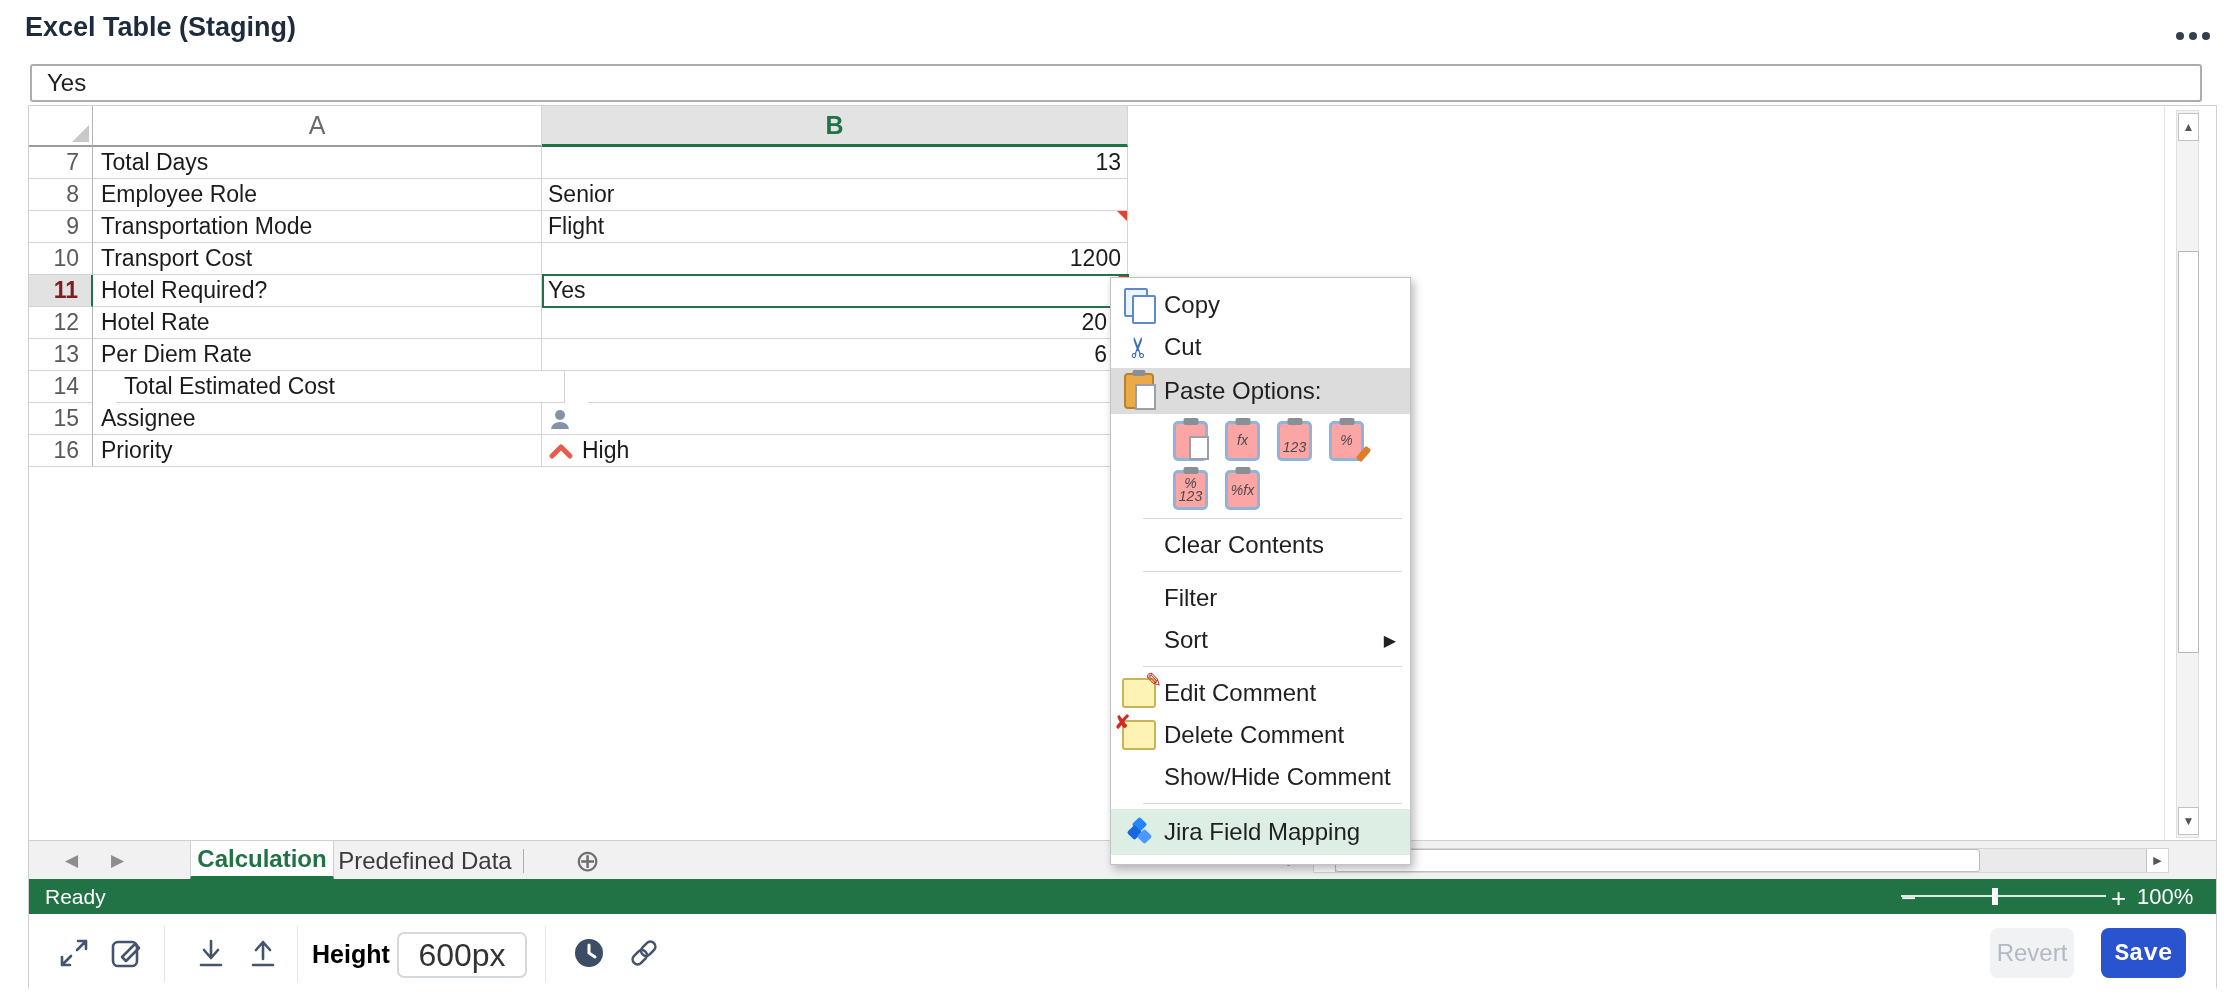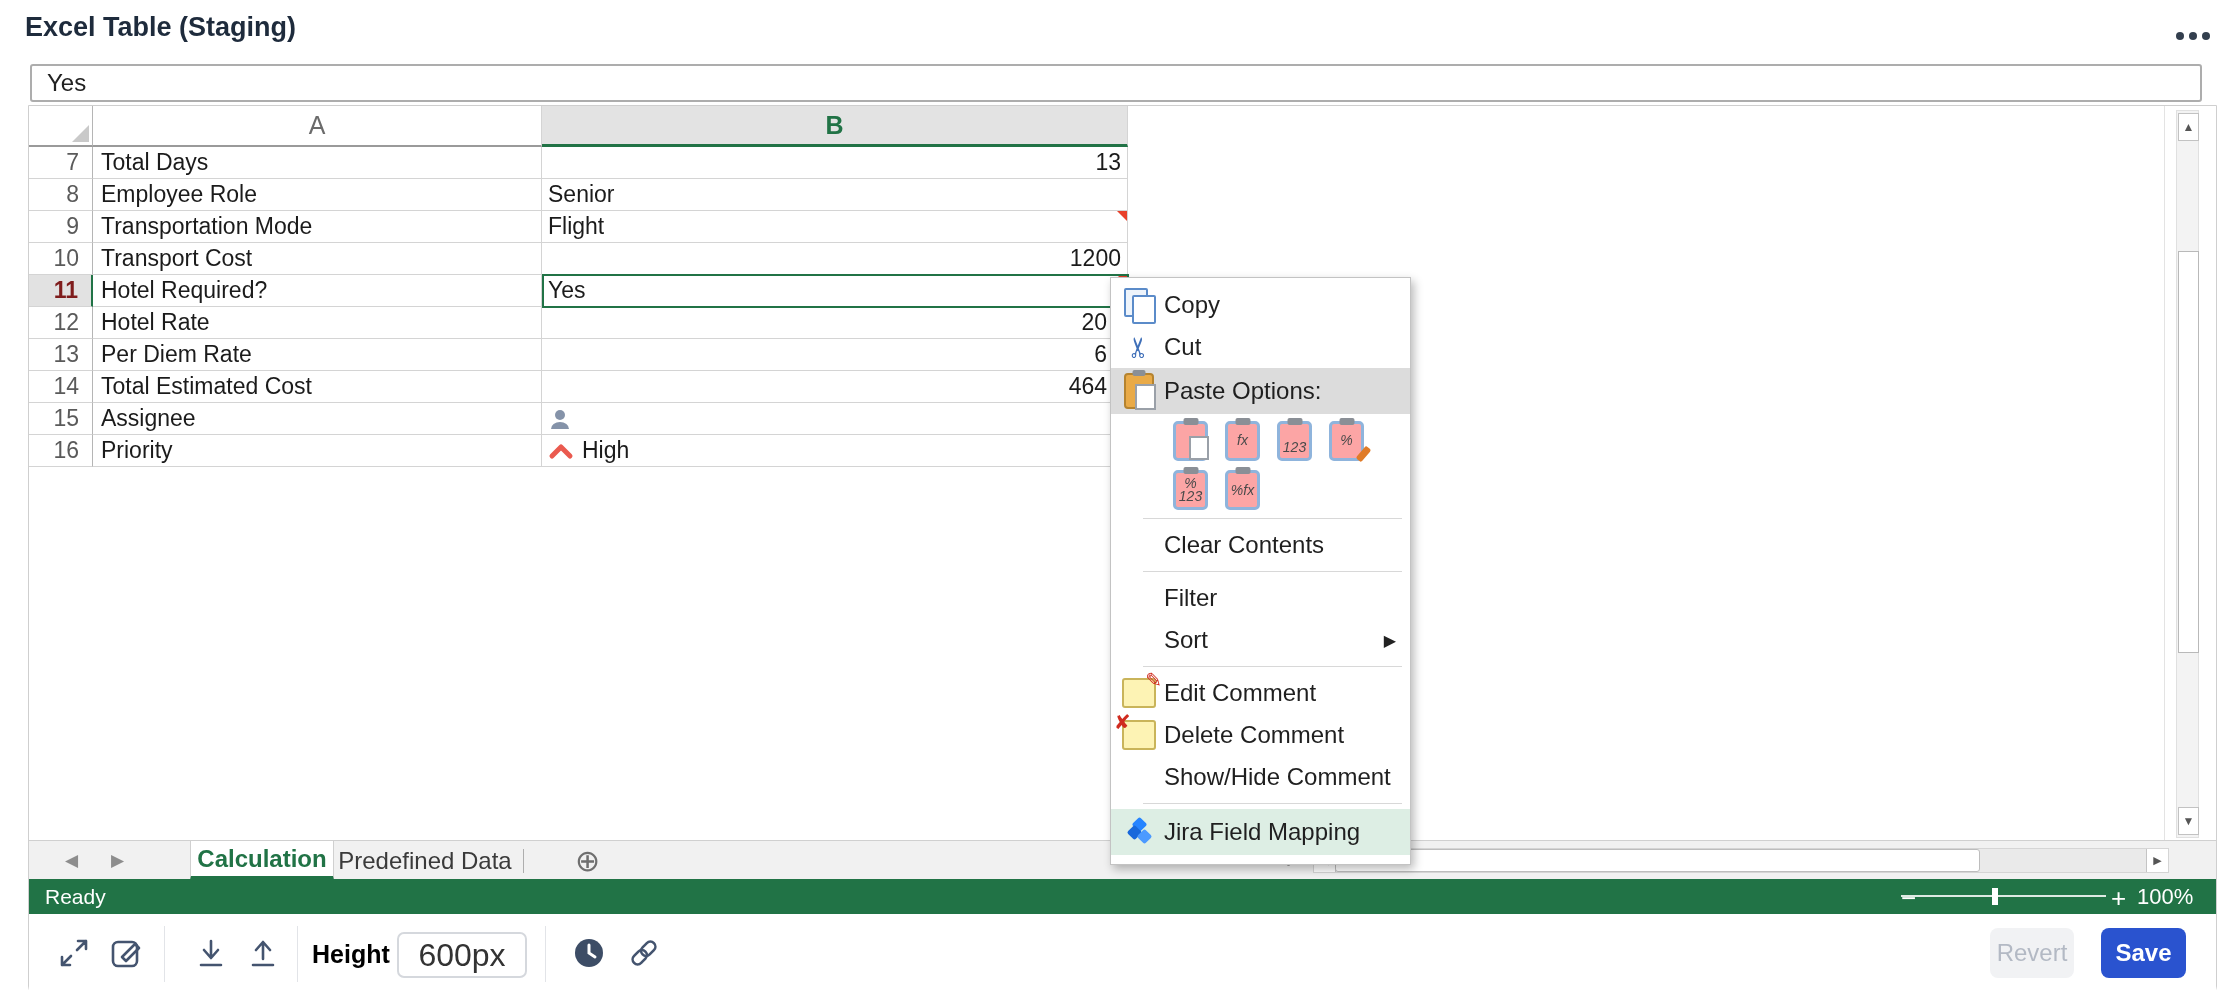--- a/index.html
+++ b/index.html
@@ -86,21 +86,21 @@
   
   #toolbar{left:0;top:808px;width:2187px;height:81px;background:#fff;}
   .tb-ic{position:absolute;top:21px;width:36px;height:36px;cursor:pointer;}
   .tb-div{position:absolute;top:12px;width:1px;height:56px;background:#e2e4e8;}
   #height-label{position:absolute;left:283px;top:26px;font-size:25px;color:#000000;font-weight:bold;}
   #height-input{position:absolute;left:368px;top:18px;width:130px;height:46px;border:2px solid #d5d8dd;border-radius:7px;
     box-sizing:border-box;display:flex;align-items:center;justify-content:center;font-size:32px;color:#333;background:#fff;}
   .btn{position:absolute;top:14px;height:50px;border-radius:8px;display:flex;align-items:center;justify-content:center;
     font-size:24px;cursor:pointer;box-sizing:border-box;}
   #revert-btn{left:1961px;width:84px;background:#f1f2f4;color:#b3b9c4;}
-  #save-btn{left:2072px;width:85px;background:#2a53cf;color:#fff;font-weight:bold;}
+  #save-btn{left:2072px;width:85px;background:#2a53cf;color:#fff;font-weight:bold;font-family:Liberation Mono, monospace;}
 
   
   #ctx-menu{left:1110px;top:277px;width:301px;height:588px;background:#fff;border:1px solid #c3c3c3;
     box-shadow:3px 4px 9px rgba(0,0,0,.28);box-sizing:border-box;padding-top:6px;z-index:50;}
   .mi{height:42px;display:flex;align-items:center;position:relative;cursor:pointer;font-size:24px;color:#1f1f1f;}
   .mi.pasteband{height:46px;background:#dcdcdc;}
   .mi.mint{height:46px;background:#ddeee4;}
   .mi .lab{position:absolute;left:53px;white-space:nowrap;}
   .mi .ic{position:absolute;left:10px;width:36px;height:36px;display:flex;align-items:center;justify-content:center;}
   .mi .sub{position:absolute;right:14px;font-size:16px;color:#222;}
@@ -193,21 +193,21 @@
           <span>20</span>
         </div>
       </div>
       <div class="abs grow" style="top: 233px;">
         <div class="rnum">13</div>
         <div class="ca">Per Diem Rate</div>
         <div class="cb right clipped">
           <span>6</span>
         </div>
       </div>
-      <div class="abs grow" style="top: 265px;">
+      <div class="abs grow" style="top: 265px; gap: 23px;">
         <div class="rnum">14</div>
         <div class="ca">Total Estimated Cost</div>
         <div class="cb right clipped">
           <span>464</span>
         </div>
       </div>
       <div class="abs grow" style="top: 297px;">
         <div class="rnum">15</div>
         <div class="ca">Assignee</div>
         <div class="cb">

